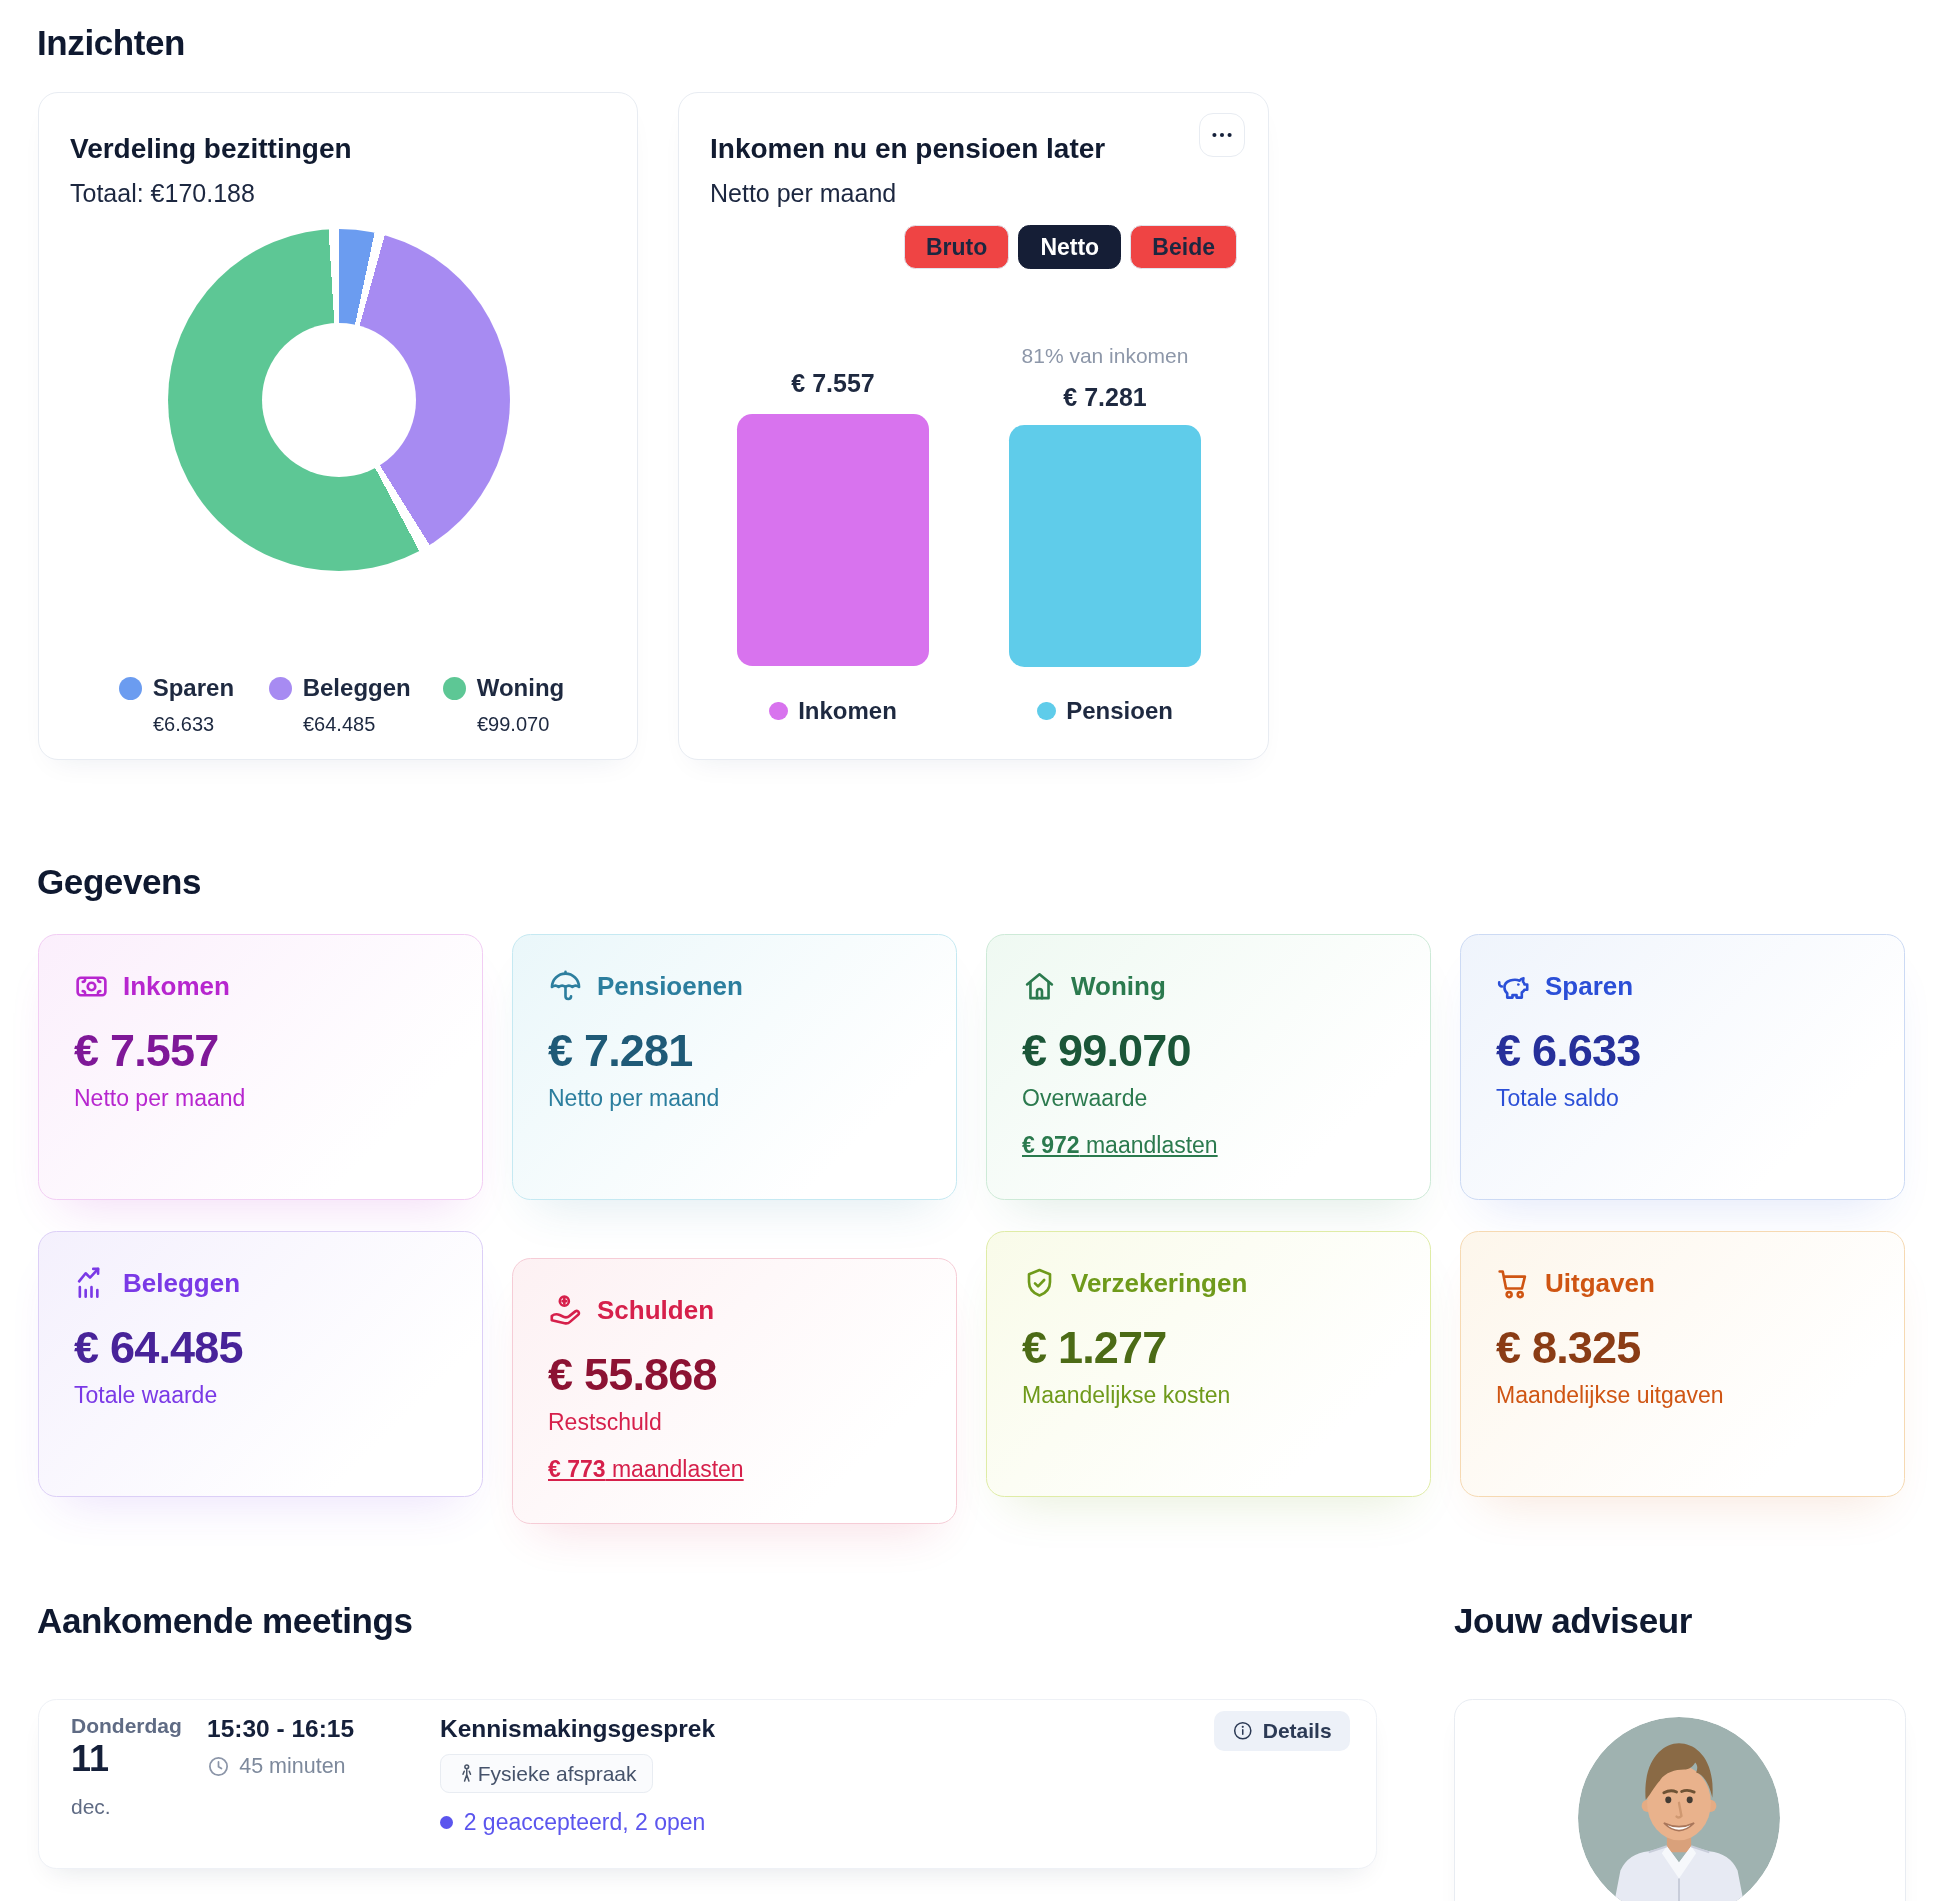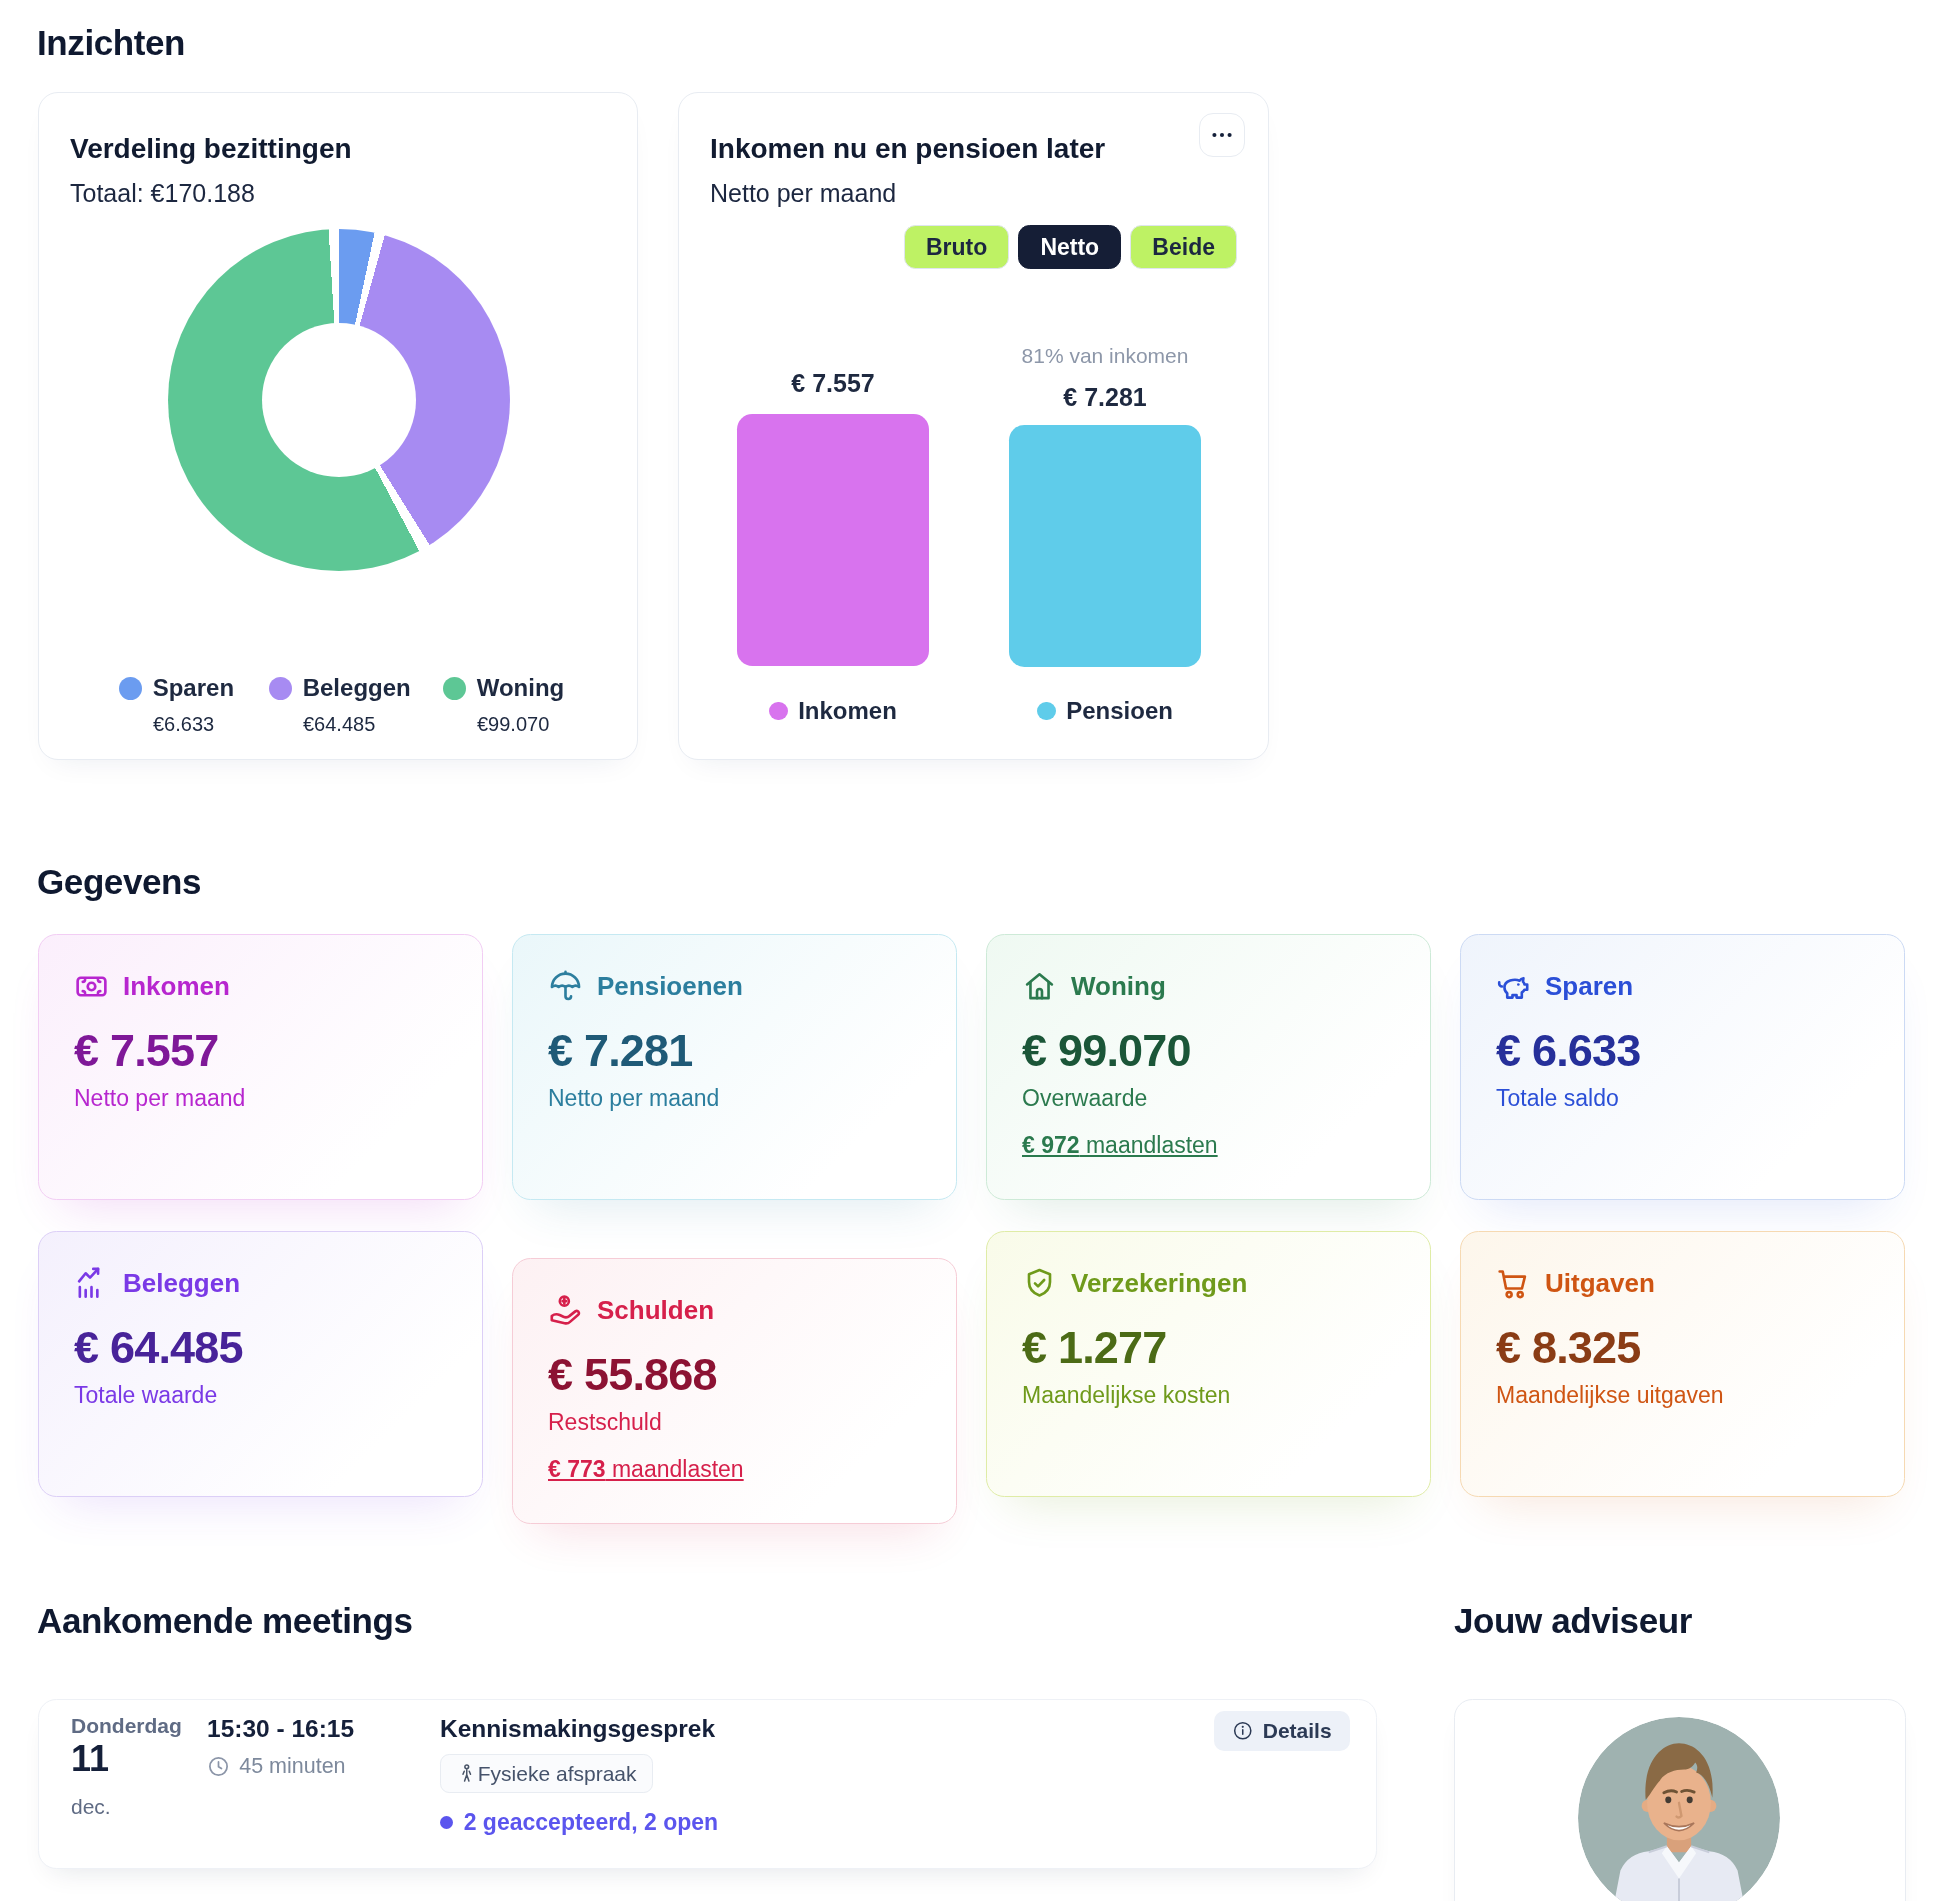--- a/index.html
+++ b/index.html
@@ -42,21 +42,21 @@
   #legend-sparen{left:80px;} #legend-beleggen{left:230px;} #legend-woning{left:404px;}
 
   
   #card-menu-btn{
     position:absolute;right:23px;top:20px;width:46px;height:44px;border-radius:14px;
     background:#fff;border:1.5px solid #e8ecf2;display:flex;align-items:center;justify-content:center;
     cursor:pointer;
   }
   .toggle-row{position:absolute;top:132px;right:31px;display:flex;gap:9.2px;}
   .toggle-btn{
-    height:44px;padding:0 21px;border-radius:11.5px;border:1.5px solid #dfe5ee;background:#bef264;
+    height:44px;padding:0 21px;border-radius:11.5px;border:1.5px solid #dfe5ee;background:#ef4444;
     font-family:inherit;font-size:23px;font-weight:600;color:#1c2740;display:flex;align-items:center;cursor:pointer;
   }
   .toggle-btn.active{background:#151e36;border-color:#151e36;color:#fff;}
 
   .bar{position:absolute;border-radius:15.3px;}
   #bar-inkomen{left:58px;top:321px;width:192px;height:252px;background:#d873ee;}
   #bar-pensioen{left:330px;top:332px;width:192px;height:242px;background:#5fccea;}
   .bar-label{position:absolute;font-size:25px;font-weight:600;color:#1e2940;text-align:center;}
   #bar-label-1{left:58px;width:192px;top:276px;}
   #bar-label-2{left:330px;width:192px;top:290px;}
@@ -101,21 +101,21 @@
   .m-month{position:absolute;left:32px;top:95px;font-size:21px;font-weight:500;color:#5f6b84;}
   .m-time{position:absolute;left:168px;top:15.3px;font-size:24.5px;font-weight:700;color:#15203a;}
   .m-duration{position:absolute;left:168px;top:54px;display:flex;align-items:center;gap:9.2px;font-size:21.5px;font-weight:500;color:#7d899c;}
   .m-title{position:absolute;left:401px;top:15.3px;font-size:24.5px;font-weight:700;color:#15203a;}
   .m-badge{
     position:absolute;left:401px;top:54px;display:inline-flex;align-items:center;gap:0;
     border:1.5px solid #e8ecf2;background:#fafbfd;border-radius:9.2px;height:37px;padding:0 15.3px;
     font-size:21px;font-weight:500;color:#46536b;
   }
   .m-status{position:absolute;left:401px;top:109px;display:flex;align-items:center;gap:10.7px;
-    font-size:23px;font-weight:700;color:#5b55ee;}
+    font-size:23px;font-weight:400;color:#5b55ee;}
   .m-status-dot{width:13px;height:13px;border-radius:50%;background:#5b55ee;}
   #details-btn{
     position:absolute;right:26px;top:10.7px;display:flex;align-items:center;gap:9.2px;
     background:#edf1f8;border:none;border-radius:10px;height:40px;padding:0 18.4px;
     font-family:inherit;font-size:21px;font-weight:600;color:#2c3a55;cursor:pointer;
   }
 
   
   #advisor-card{
     position:absolute;left:1454px;top:1699px;width:452px;height:238px;border-radius:18.4px;background:#fff;

